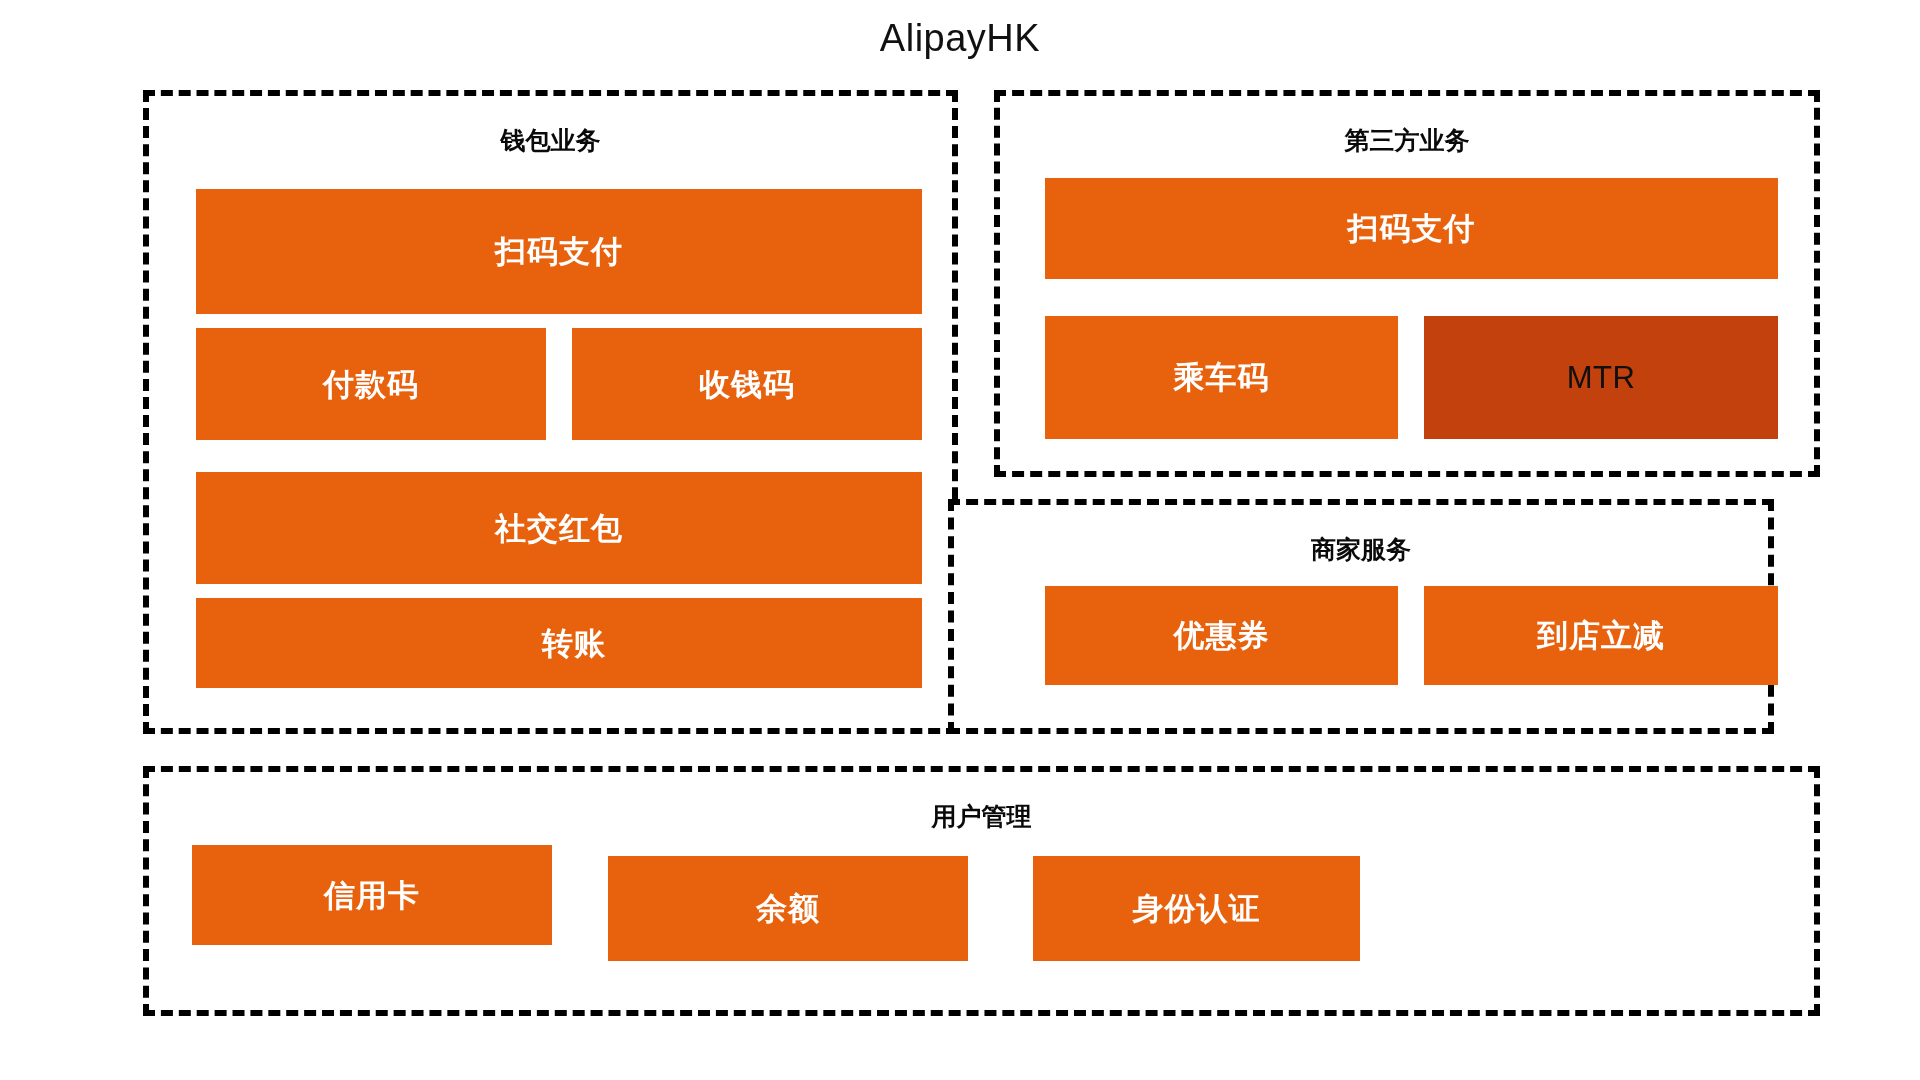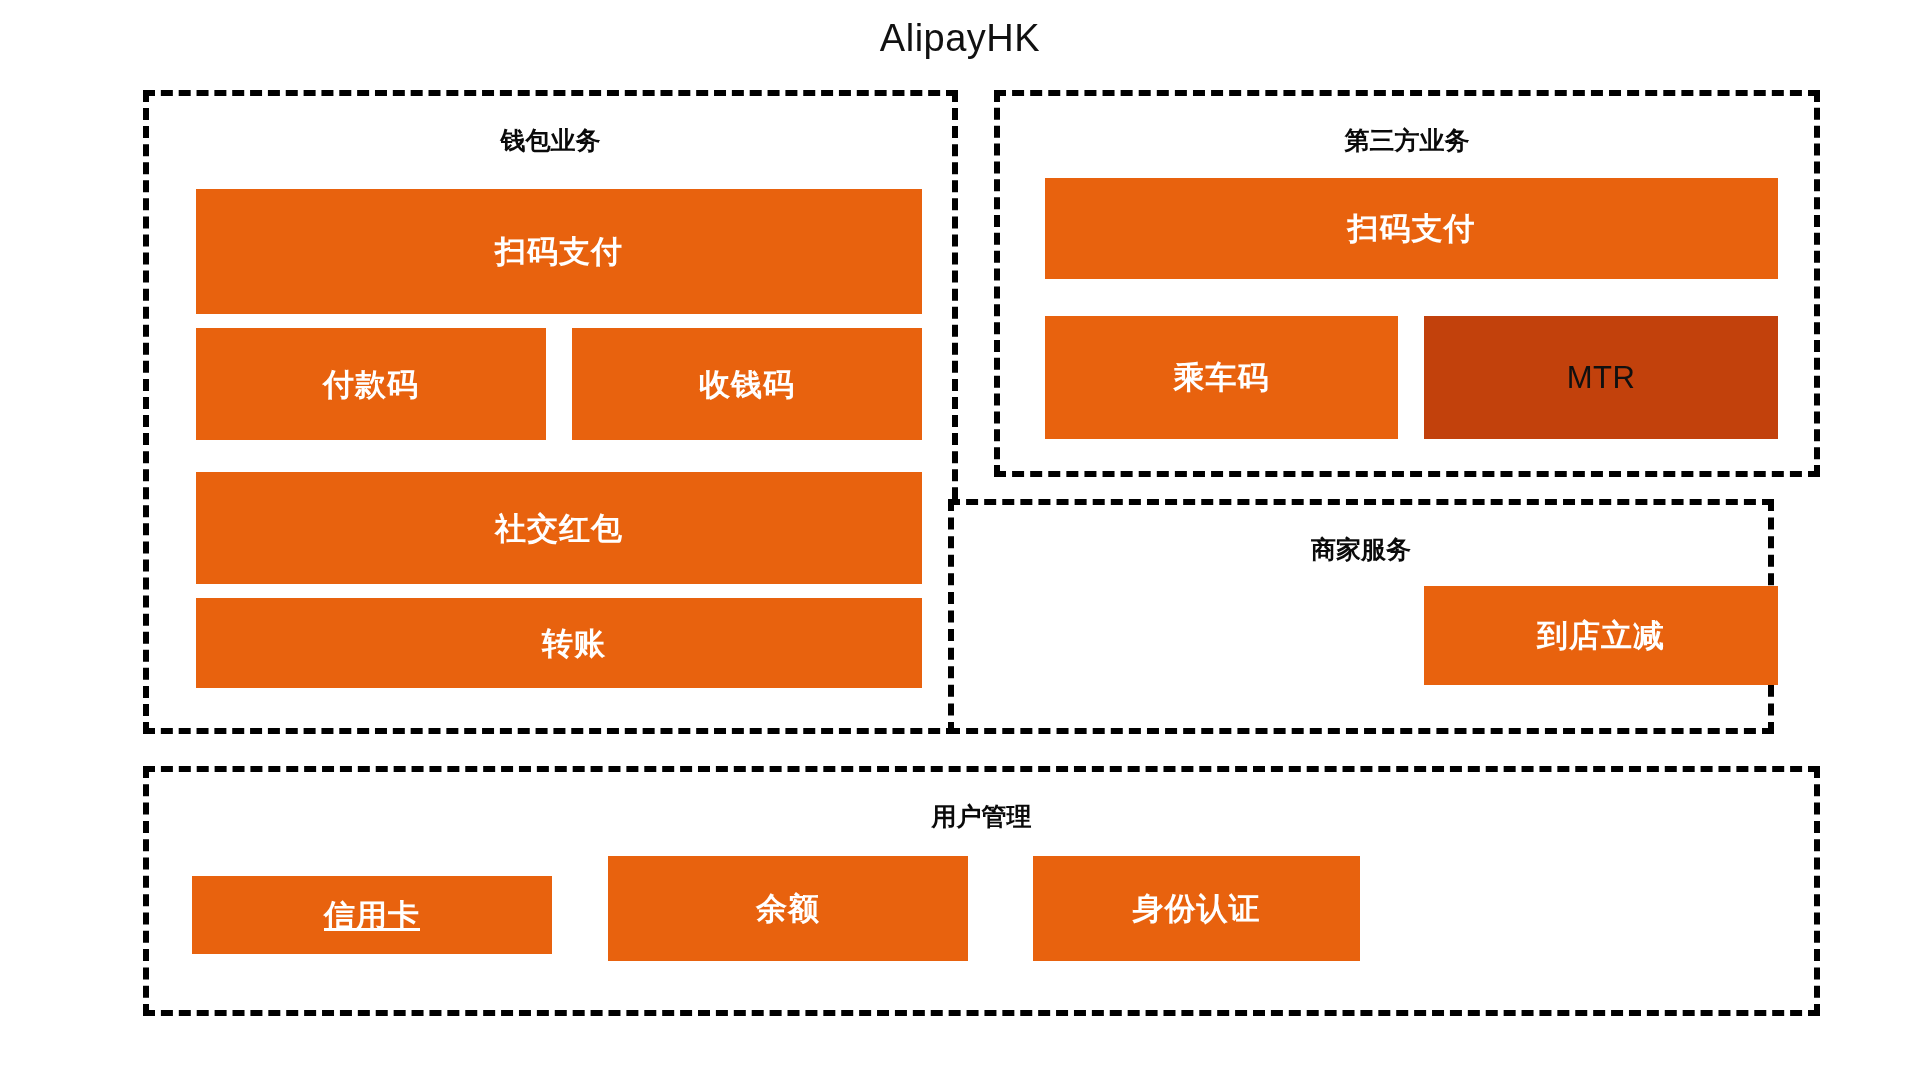--- a/index.html
+++ b/index.html
@@ -128,30 +128,33 @@
   </div>
 
   <div class="box pink" style="left:1424px; top:316px; width:354px; height:123px;">
     <span class="box-label">MTR</span>
   </div>
 
   <div class="panel" style="left:948px; top:499px; width:826px; height:235px;">
     <div class="panel-title" style="top:22px;">商家服务</div>
   </div>
 
+  <div class="box orange" style="left:1045px; top:586px; width:353px; height:99px;">
+    <span class="box-label">优惠券</span>
+  </div>
 
   <div class="box orange" style="left:1424px; top:586px; width:354px; height:99px;">
     <span class="box-label">到店立减</span>
   </div>
 
   <div class="panel" style="left:143px; top:766px; width:1677px; height:250px;">
     <div class="panel-title" style="top:22px;">用户管理</div>
   </div>
 
-  <div class="box orange" style="left:192px; top:876px; width:360px; height:78px;text-decoration:underline;">
+  <div class="box orange" style="left:192px; top:845px; width:360px; height:100px;">
     <span class="box-label">信用卡</span>
   </div>
 
   <div class="box orange" style="left:608px; top:856px; width:360px; height:105px;">
     <span class="box-label">余额</span>
   </div>
 
   <div class="box orange" style="left:1033px; top:856px; width:327px; height:105px;">
     <span class="box-label">身份认证</span>
   </div>

